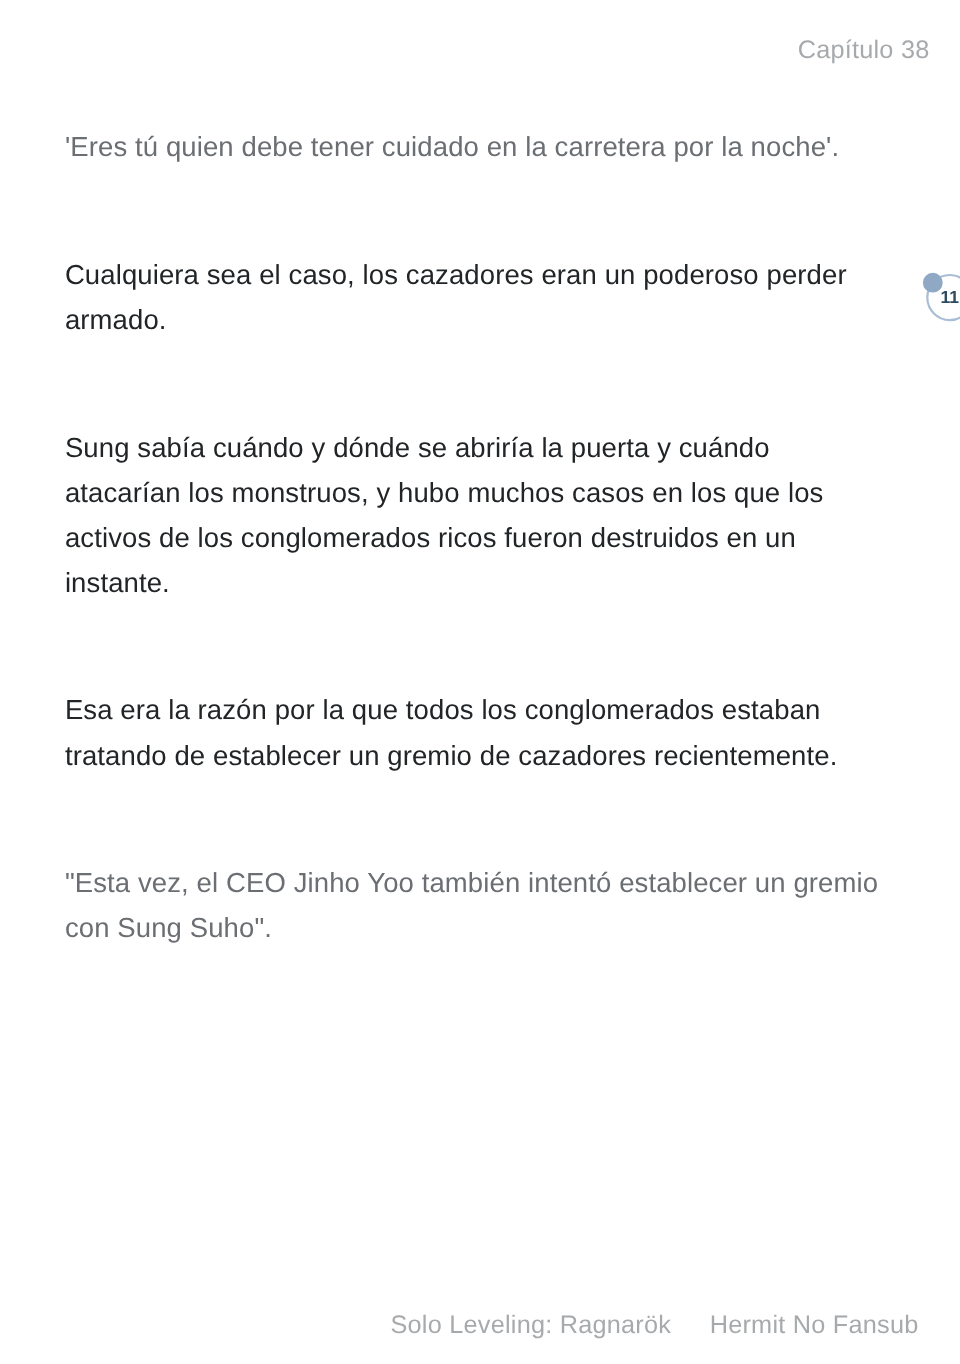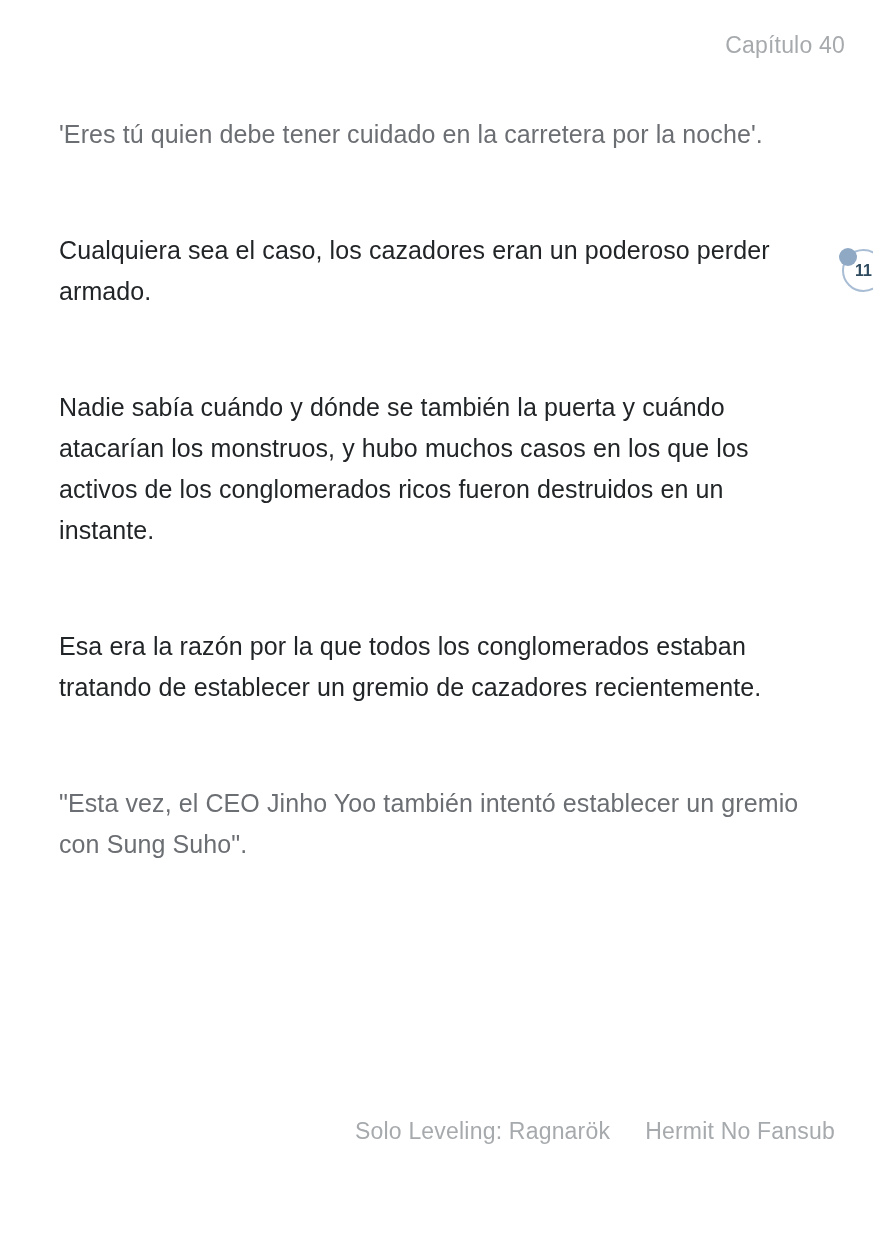--- a/index.html
+++ b/index.html
@@ -71,42 +71,42 @@
     height: 39px;
     display: flex;
     align-items: center;
     justify-content: center;
     font-size: 16px;
     font-weight: bold;
     color: #2d4a5e;
   }
   .footer {
     position: absolute;
-    top: 1118px;
+    top: 1191px;
     right: 38px;
     display: flex;
     gap: 35px;
     font-size: 23px;
     line-height: 27px;
     color: #a7aaad;
     letter-spacing: 0.2px;
   }
 </style>
 </head>
 <body>
 
 <div class="page">
 
-  <div class="header">Capítulo 40</div>
+  <div class="header">Capítulo 38</div>
 
   <div class="content">
     <p class="para muted">'Eres tú quien debe tener cuidado en la carretera por la noche'.</p>
     <p class="para">Cualquiera sea el caso, los cazadores eran un poderoso perder
 armado.</p>
-    <p class="para">Nadie sabía cuándo y dónde se también la puerta y cuándo
+    <p class="para">Sung sabía cuándo y dónde se abriría la puerta y cuándo
 atacarían los monstruos, y hubo muchos casos en los que los
 activos de los conglomerados ricos fueron destruidos en un
 instante.</p>
     <p class="para">Esa era la razón por la que todos los conglomerados estaban
 tratando de establecer un gremio de cazadores recientemente.</p>
     <p class="para muted">"Esta vez, el CEO Jinho Yoo también intentó establecer un gremio
 con Sung Suho".</p>
   </div>
 
   <div class="comment-badge">

